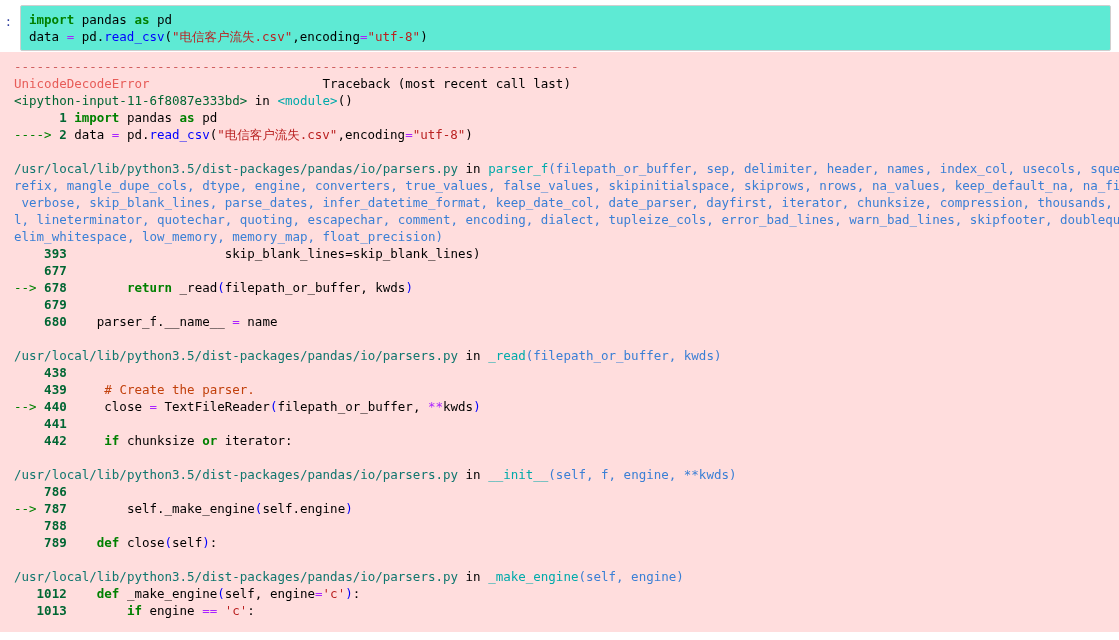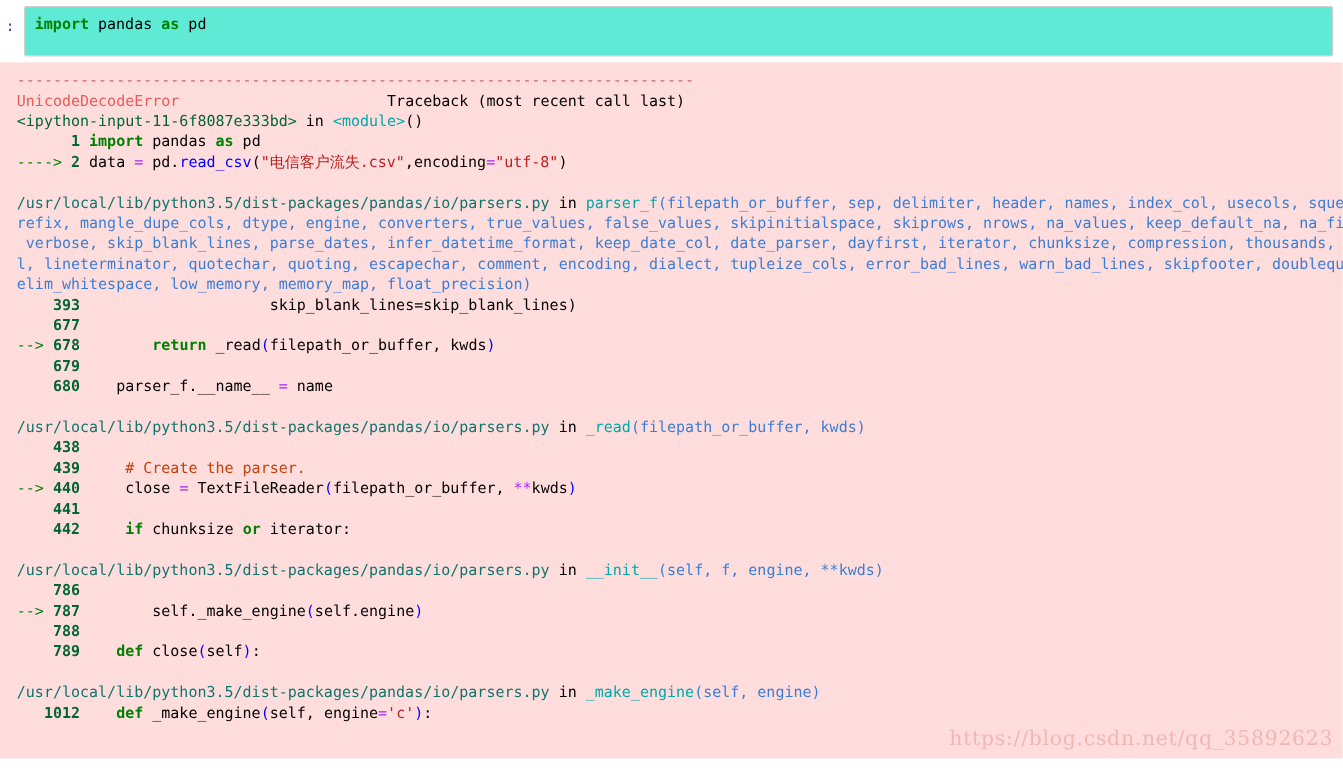--- a/index.html
+++ b/index.html
@@ -114,20 +114,21 @@
 </head>
 <body>
 
 <div class="notebook">
 
   <div class="input-cell">
     <div class="prompt">:</div>
     <div class="code-box">
       <div id="input-code-lines">
           <div class="code-line"><span class="k">import</span><span class="plain"> pandas </span><span class="k">as</span><span class="plain"> pd</span></div>
+          <div class="code-line"><span class="plain">data </span><span class="op">=</span><span class="plain"> pd.</span><span class="fn">read_csv</span><span class="plain">(</span><span class="str">"电信客户流失.csv"</span><span class="plain">,encoding</span><span class="op">=</span><span class="str">"utf-8"</span><span class="plain">)</span></div>
         </div>
     </div>
   </div>
 
   <div class="error-output">
     <div id="error-lines">
         <div class="eline"><span class="dashes">---------------------------------------------------------------------------</span></div>
         <div class="eline"><span class="errname">UnicodeDecodeError</span><span class="plain">                       </span><span class="plain">Traceback (most recent call last)</span></div>
         <div class="eline"><span class="green">&lt;ipython-input-11-6f8087e333bd&gt;</span><span class="plain"> in </span><span class="cyan">&lt;module&gt;</span><span class="plain">()</span></div>
         <div class="eline"><span class="plain">      </span><span class="lineno">1</span><span class="plain"> </span><span class="k">import</span><span class="plain"> pandas </span><span class="k">as</span><span class="plain"> pd</span></div>
@@ -152,17 +153,17 @@
         <div class="eline"><span class="plain">    </span><span class="lineno">442</span><span class="plain">     </span><span class="k">if</span><span class="plain"> chunksize </span><span class="k">or</span><span class="plain"> iterator:</span></div>
         <div class="eline blankline"></div>
         <div class="eline"><span class="pathsig">/usr/local/lib/python3.5/dist-packages/pandas/io/parsers.py</span><span class="plain"> in </span><span class="funcname">__init__</span><span class="param">(self, f, engine, **kwds)</span></div>
         <div class="eline"><span class="plain">    </span><span class="lineno">786</span></div>
         <div class="eline"><span class="arrow">--&gt; </span><span class="lineno">787</span><span class="plain">        self._make_engine</span><span class="fn">(</span><span class="plain">self.engine</span><span class="fn">)</span></div>
         <div class="eline"><span class="plain">    </span><span class="lineno">788</span></div>
         <div class="eline"><span class="plain">    </span><span class="lineno">789</span><span class="plain">    </span><span class="k">def</span><span class="plain"> close</span><span class="fn">(</span><span class="plain">self</span><span class="fn">)</span><span class="plain">:</span></div>
         <div class="eline blankline"></div>
         <div class="eline"><span class="pathsig">/usr/local/lib/python3.5/dist-packages/pandas/io/parsers.py</span><span class="plain"> in </span><span class="funcname">_make_engine</span><span class="param">(self, engine)</span></div>
         <div class="eline"><span class="plain">   </span><span class="lineno">1012</span><span class="plain">    </span><span class="k">def</span><span class="plain"> _make_engine</span><span class="fn">(</span><span class="plain">self, engine</span><span class="op">=</span><span class="str">'c'</span><span class="fn">)</span><span class="plain">:</span></div>
+        <div class="eline"><span class="plain">   </span><span class="lineno">1013</span><span class="plain">        </span><span class="k">if</span><span class="plain"> engine </span><span class="op">==</span><span class="plain"> </span><span class="str">'c'</span><span class="plain">:</span></div>
       </div>
-    <div class="watermark">https://blog.csdn.net/qq_35892623</div>
   </div>
 
 </div>
 
 </body></html>

